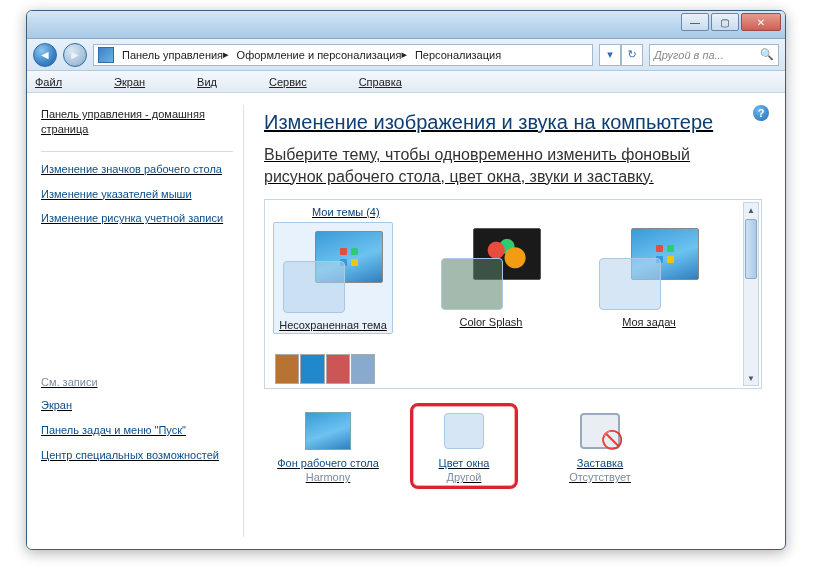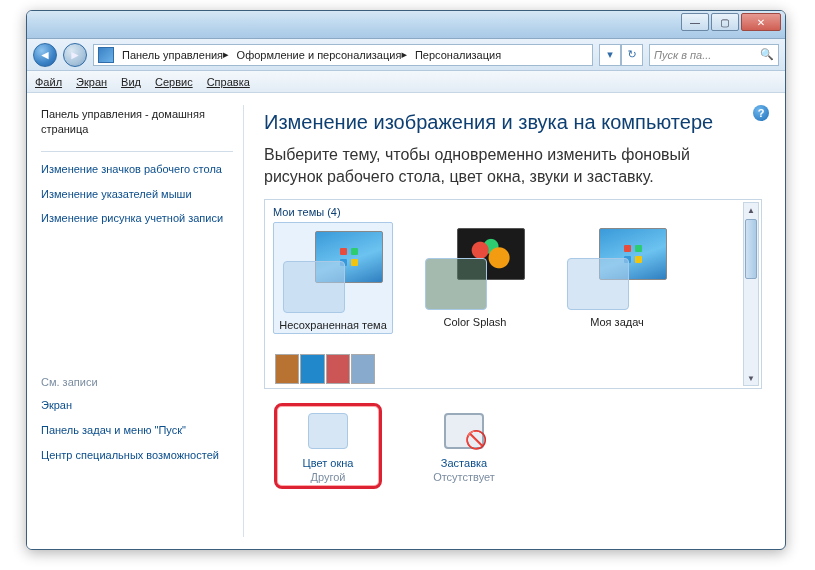--- a/index.html
+++ b/index.html
@@ -15,47 +15,47 @@
 .navbtn { width: 24px; height: 24px; border-radius: 50%; background: radial-gradient(circle at 35% 30%, #8fc5f0, #3a82c6 60%, #2462a0); border: 1px solid #2f6ca8; display: flex; align-items: center; justify-content: center; color: #fff; font-size: 12px; }
 .navbtn.fwd { background: radial-gradient(circle at 35% 30%, #d9e7f2, #a9c4db 60%, #7fa3c2); color: #eef; }
 .addrbox { flex: 1; height: 22px; background: #fff; border: 1px solid #9fb9d1; display: flex; align-items: center; font-size: 11px; color: #222; padding: 0 4px; }
 .addrbox .seg { padding: 0 4px; cursor: default; display: flex; align-items: flex-end; }
 .addr-icon { width: 16px; height: 16px; background: linear-gradient(135deg,#3a82c6,#6cb2e8); border: 1px solid #2f6ca8; margin-right: 4px; }
 .addr-ctrl { display:flex; align-items:center; }
 .addr-ctrl .btn { width: 22px; height: 22px; border: 1px solid #9fb9d1; background:#fff; display:flex; align-items:center; justify-content:center; font-size:11px; color:#2f6ca8; }
 .searchbox { width: 130px; height: 22px; border: 1px solid #9fb9d1; background:#fff; display:flex; align-items:center; padding:0 4px; font-size:11px; color:#888; font-style: italic; }
 .searchbox .mag { margin-left:auto; color:#2f6ca8; font-style: normal; }
 
-.menubar { height: 22px; background: linear-gradient(to bottom,#f4f8fc,#e2ecf5); border-bottom: 1px solid #c6d6e5; display: flex; align-items: center; font-size: 11px; color: #222; padding: 0 8px; }
+.menubar { height: 22px; background: linear-gradient(to bottom,#f4f8fc,#e2ecf5); border-bottom: 1px solid #c6d6e5; display: flex; align-items: center; font-size: 11px; color: #222; padding: 0 8px; gap: 38px; }
 .menubar span { margin-right: 14px; cursor: default; }
 .menubar span u { text-decoration: underline; }
 
-.body { display: flex; height: calc(100% - 28px - 32px - 22px); }
+.body { display: flex; height: calc(100% - 28px - 32px - 22px); text-decoration: underline; }
 
 .sidebar { width: 216px; background: #fff; padding: 14px 10px 10px 14px; font-size: 11px; color: #0a4d8c; }
 .sidebar .home { color: #222; margin-bottom: 10px; line-height: 1.35; }
 .sidebar .link { color: #0a4d8c; margin: 10px 0; line-height: 1.35; cursor: default; }
 .sidebar .sep { height: 1px; background: #d0dce8; margin: 14px 0 8px; }
 .sidebar .see-also { color: #7a8ca0; margin: 150px 0 8px; }
 
 .vsep { width: 1px; background: #d6e1eb; margin: 12px 0; }
 
 .main { flex: 1; padding: 18px 16px 10px 20px; position: relative; }
 .helpbtn { position: absolute; top: 12px; right: 16px; width: 16px; height: 16px; border-radius: 50%; background: radial-gradient(circle at 35% 30%,#6db7ef,#1e6fb8); color:#fff; font-size:11px; font-weight:bold; display:flex; align-items:center; justify-content:center; }
 .main h1 { font-size: 20px; font-weight: normal; color: #0d3f73; margin-bottom: 10px; }
 .main .desc { font-size: 16px; color: #333; line-height: 1.35; margin-bottom: 12px; max-width: 470px; }
 
 .themes-box { border: 1px solid #c6d6e5; height: 190px; width: 498px; padding: 6px 8px; overflow: hidden; position: relative; }
-.themes-box .hdr { font-size: 11px; color: #0d3f73; margin-bottom: 4px; }
+.themes-box .hdr { font-size: 11px; color: #0d3f73; margin-bottom: 4px; margin-left: 39px; }
 .themes-box .scroll { position:absolute; right:2px; top:2px; bottom:2px; width:16px; background:#eaf1f8; border:1px solid #c6d6e5; }
 .themes-box .scroll .thumb { position:absolute; top:16px; left:1px; right:1px; height:60px; background:linear-gradient(to right,#cfe2f3,#a9c9e6); border:1px solid #8ba8c4; border-radius:2px; }
 .themes-box .scroll .arr { position:absolute; left:0; right:0; height:14px; display:flex; align-items:center; justify-content:center; font-size:8px; color:#556; }
 .themes-box .scroll .up { top:0; } .themes-box .scroll .dn { bottom:0; }
 
-.theme-row { display: flex; gap: 22px; }
+.theme-row { display: flex; gap: 38px; }
 .theme { width: 120px; text-align: center; font-size: 11px; color: #222; cursor: default; }
 .theme.sel { background: #e8f2fd; border: 1px solid #a9c9e6; border-radius: 2px; padding: 2px 0; }
 .thumb-stack { width: 108px; height: 86px; margin: 4px auto 4px; position: relative; }
 .thumb-stack .glass { position:absolute; width:62px; height:52px; border:1px solid #a9c9e6; border-radius:4px; }
 .thumb-stack .wall { position:absolute; width:68px; height:52px; border:1px solid #888; background: linear-gradient(160deg,#3a9ad9 0%,#6cc3f0 55%,#2f7fc0 100%); border-radius:2px; }
 .thumb-stack .logo { position:absolute; width:18px; height:18px; }
 .thumb-stack .logo::before { content:""; position:absolute; width:7px; height:7px; background:#e74c3c; top:0; left:0; border-radius:1px; }
 .thumb-stack .logo::after { content:""; position:absolute; width:7px; height:7px; background:#2ecc71; top:0; right:0; border-radius:1px; }
 .thumb-stack .logo .b1 { position:absolute; width:7px; height:7px; background:#3498db; bottom:0; left:0; border-radius:1px; }
 .thumb-stack .logo .b2 { position:absolute; width:7px; height:7px; background:#f1c40f; bottom:0; right:0; border-radius:1px; }
@@ -109,21 +109,21 @@
       </span>
       <span class="seg">
         <span>Персонализация</span>
       </span>
     </div>
     <div class="addr-ctrl">
       <div class="btn">▾</div>
       <div class="btn">↻</div>
     </div>
     <div class="searchbox">
-      <span>Пуск в па...</span>
+      <span>Другой в па...</span>
       <span class="mag">🔍</span>
     </div>
   </div>
 
   <div class="menubar">
     <span><u>Файл</u></span>
     <span><u>Экран</u></span>
     <span><u>Вид</u></span>
     <span><u>Сервис</u></span>
     <span><u>Справка</u></span>
@@ -192,20 +192,29 @@
             <div style="background:#8ac"></div>
         </div>
         <div class="scroll">
           <div class="arr up">▲</div>
           <div class="thumb"></div>
           <div class="arr dn">▼</div>
         </div>
       </div>
 
       <div class="bottom-row">
+        <div class="opt">
+          <div class="ic">
+              <div class="ic-wall">
+                <div class="logo" style="position:absolute;"><span class="b1"></span><span class="b2"></span></div>
+              </div>
+            </div>
+          <div class="lbl">Фон рабочего стола</div>
+          <div class="sub">Harmony</div>
+        </div>
         <div class="opt highlight">
           <div class="ic">
               <div class="ic-color"></div>
             </div>
           <div class="lbl">Цвет окна</div>
           <div class="sub">Другой</div>
         </div>
         <div class="opt">
           <div class="ic">
               <div class="ic-saver"></div>

